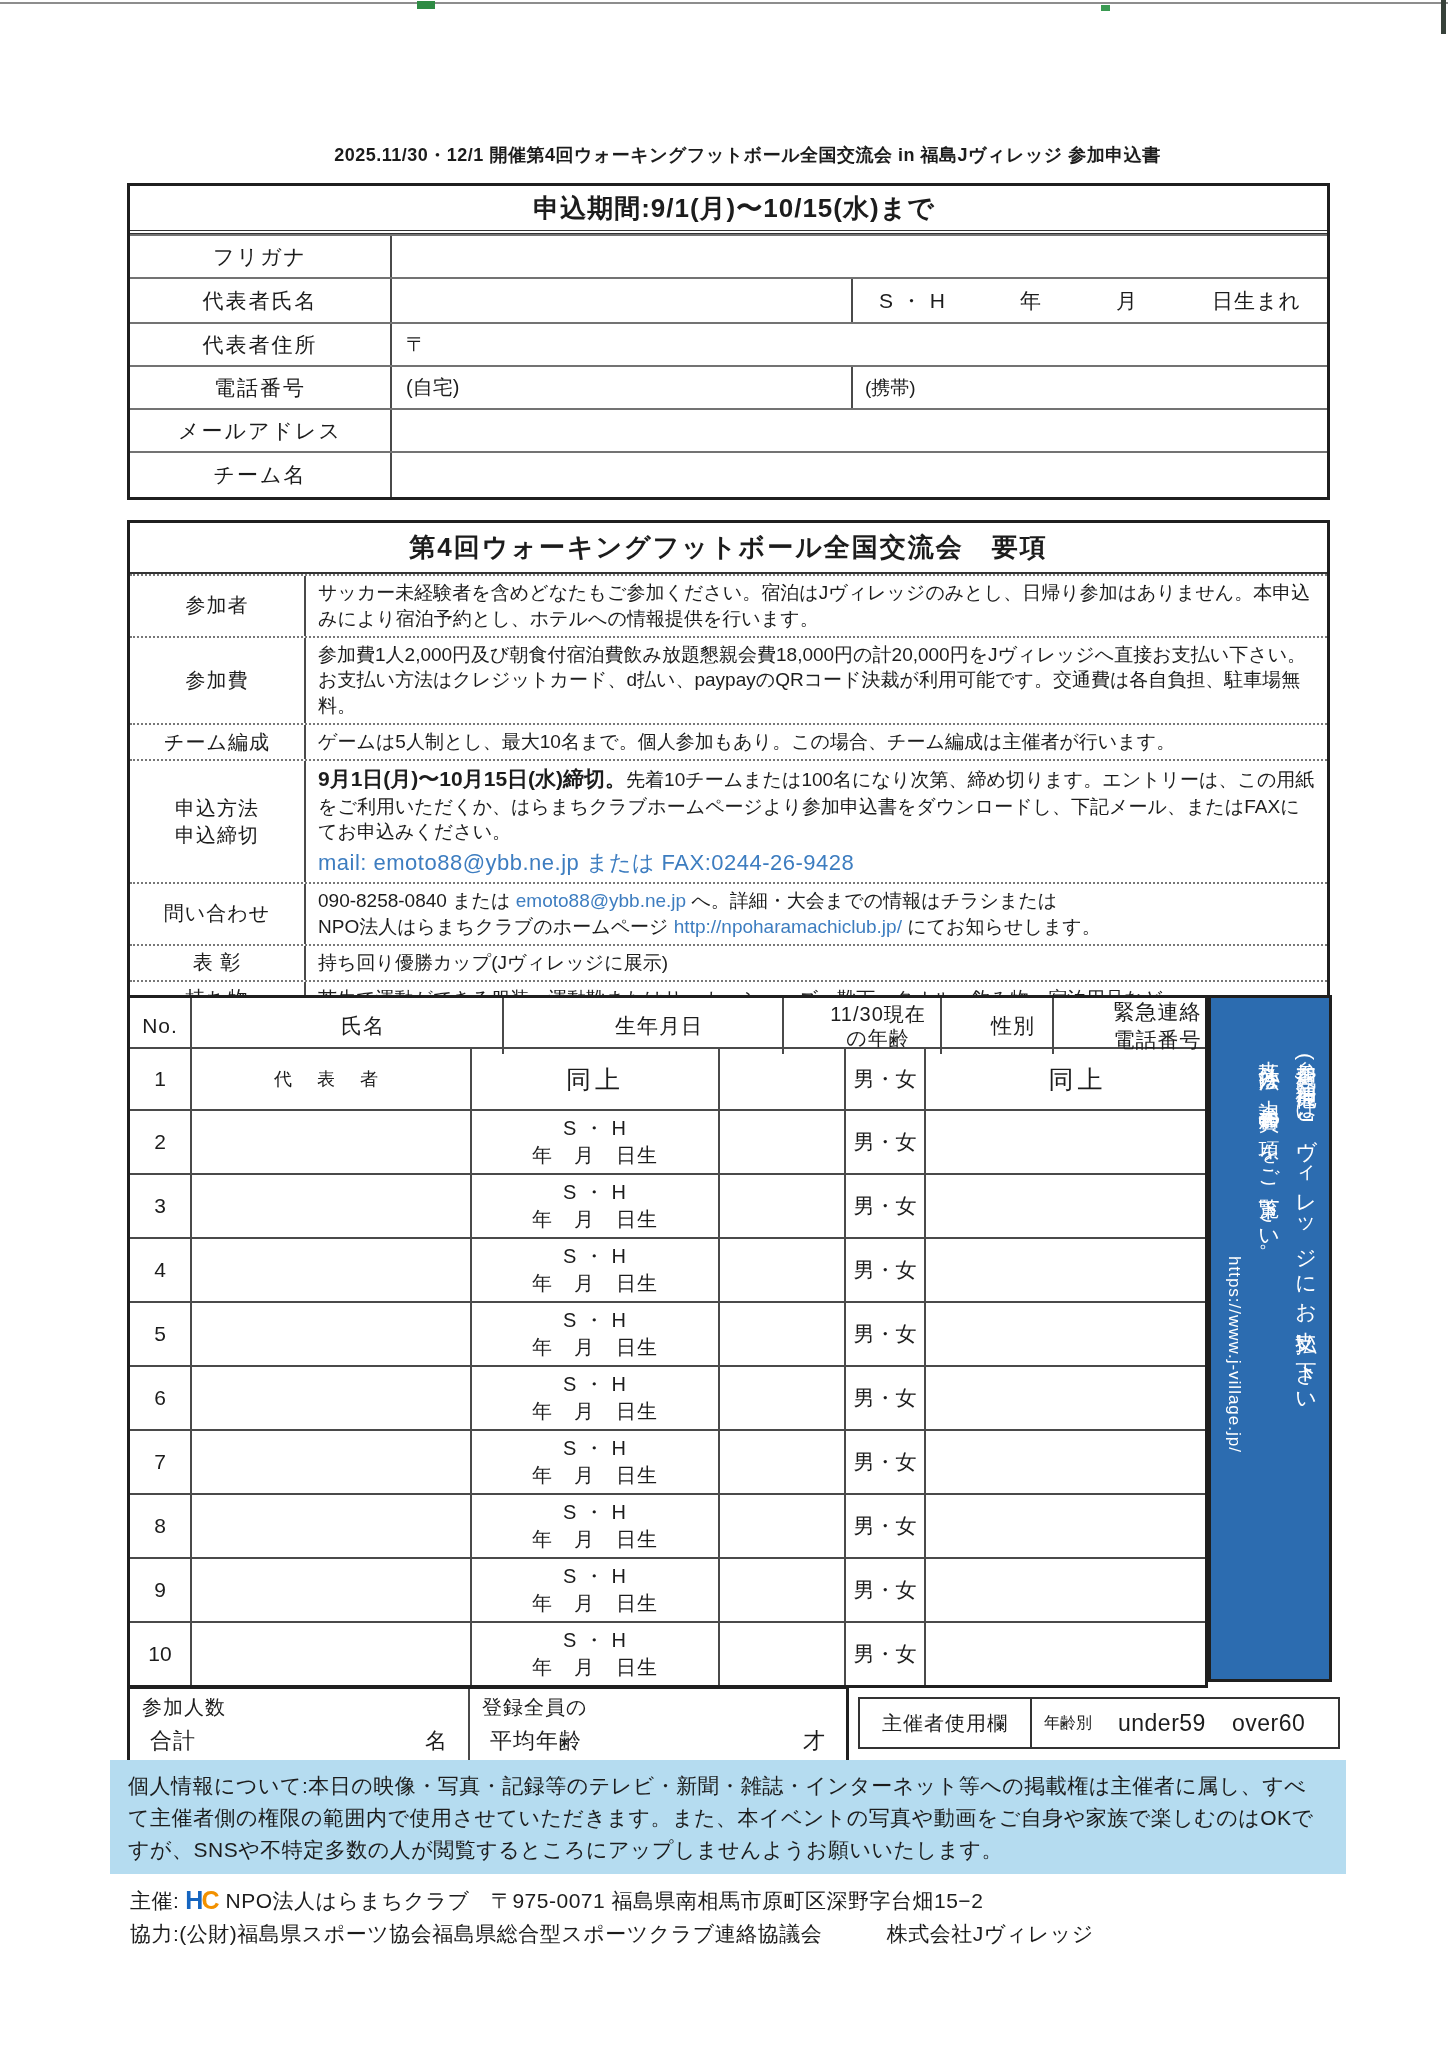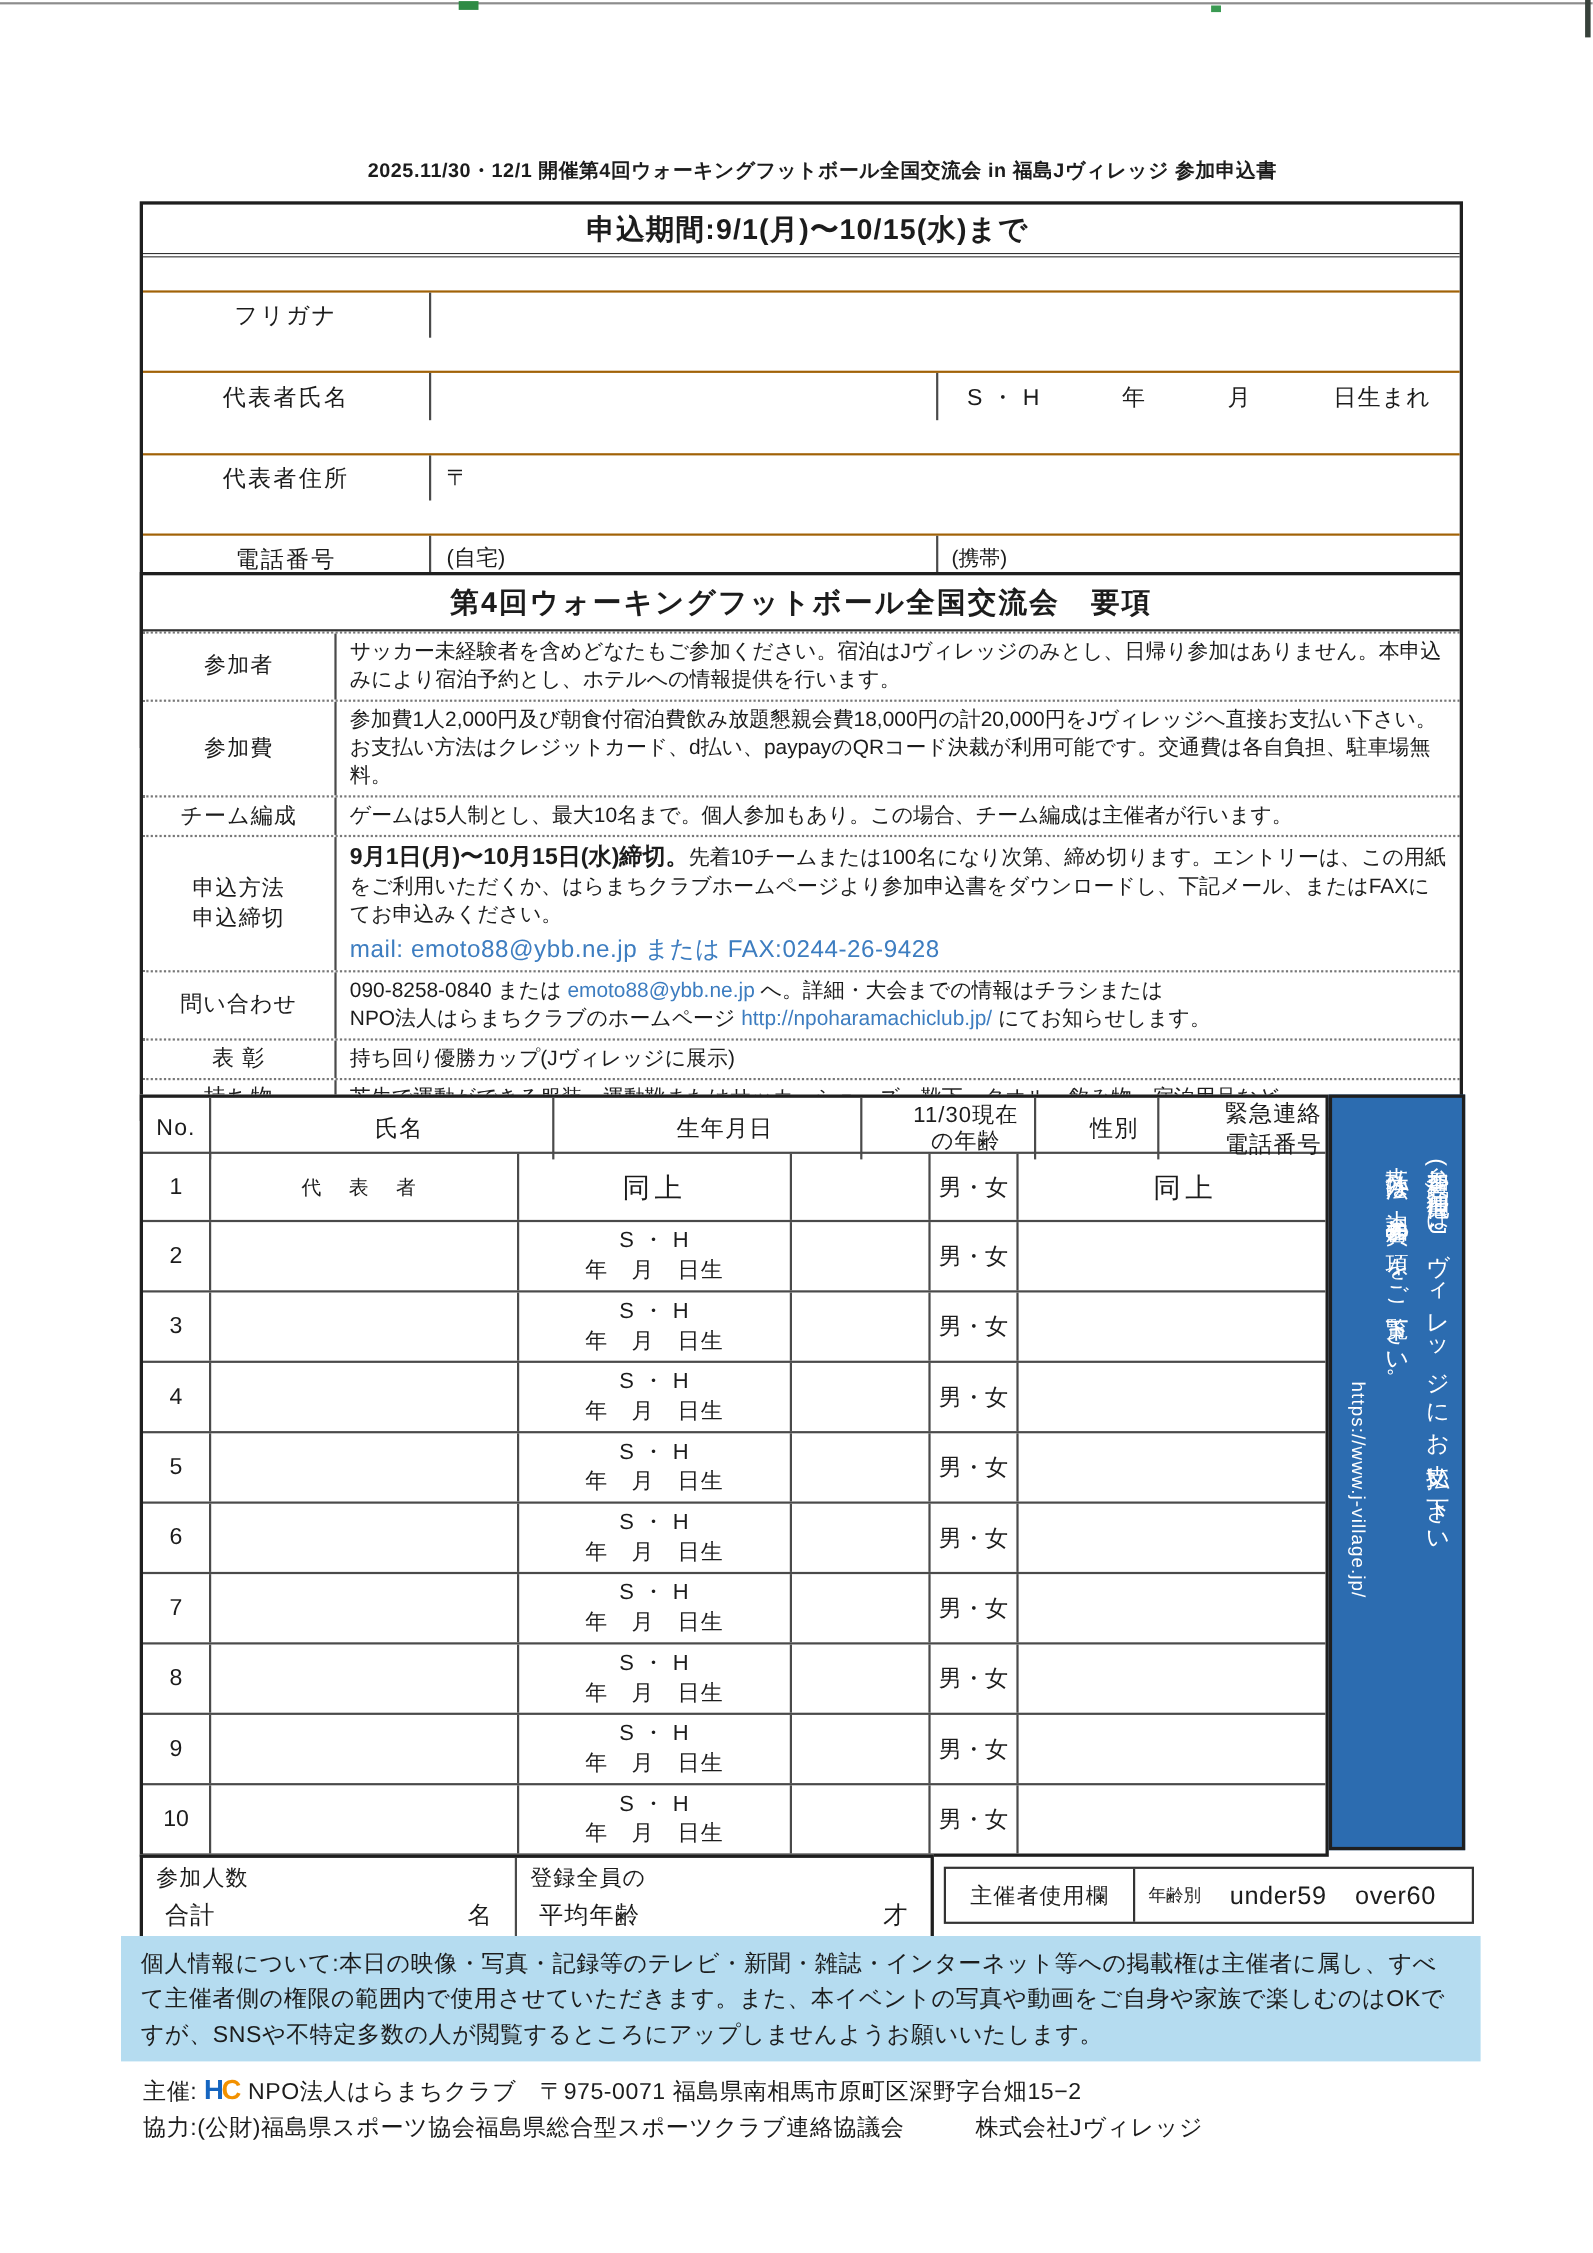--- a/index.html
+++ b/index.html
@@ -15,21 +15,21 @@
   .scan-edge-r{position:absolute;top:0;left:1441px;width:5px;height:34px;background:#37413a;}
 
   
   #title{position:absolute;left:150px;top:143px;width:1195px;text-align:center;
     font-size:18px;font-weight:bold;letter-spacing:0.5px;white-space:nowrap;}
 
   
   #table1{position:absolute;left:127px;top:183px;width:1203px;border:3px solid #1f1f1f;box-sizing:border-box;background:#fff;}
   .t1-header{height:44px;display:flex;align-items:center;justify-content:center;
     font-size:26px;font-weight:bold;letter-spacing:1px;border-bottom:4px double #333;padding-left:11px;}
-  .t1-row{display:flex;border-top:2px solid #a16207;box-sizing:border-box;margin-top:30px;}
+  .t1-row{display:flex;border-top:2px solid #737373;box-sizing:border-box;}
   .t1-row:first-of-type{border-top:none;}
   .t1-label{width:262px;flex:0 0 262px;border-right:2px solid #4a4a4a;display:flex;align-items:center;justify-content:center;
     font-size:21px;letter-spacing:2px;box-sizing:border-box;}
   .t1-value{flex:1;display:flex;align-items:center;padding-left:14px;font-size:20px;box-sizing:border-box;}
   .t1-sub{flex:0 0 476px;height:100%;border-left:2px solid #4a4a4a;display:flex;align-items:center;box-sizing:border-box;}
   .birth-spread{display:flex;width:100%;justify-content:space-between;padding:0 26px;font-size:21px;letter-spacing:1px;}
   .h44{height:43px;} .h45{height:45px;} .h46{height:46px;}
 
   
   #table2{position:absolute;left:127px;top:520px;width:1203px;border:3px solid #1f1f1f;box-sizing:border-box;background:#fff;}

